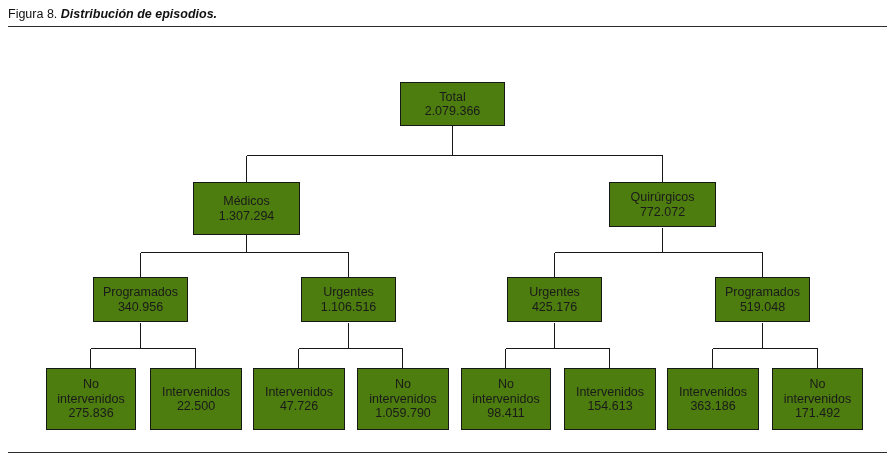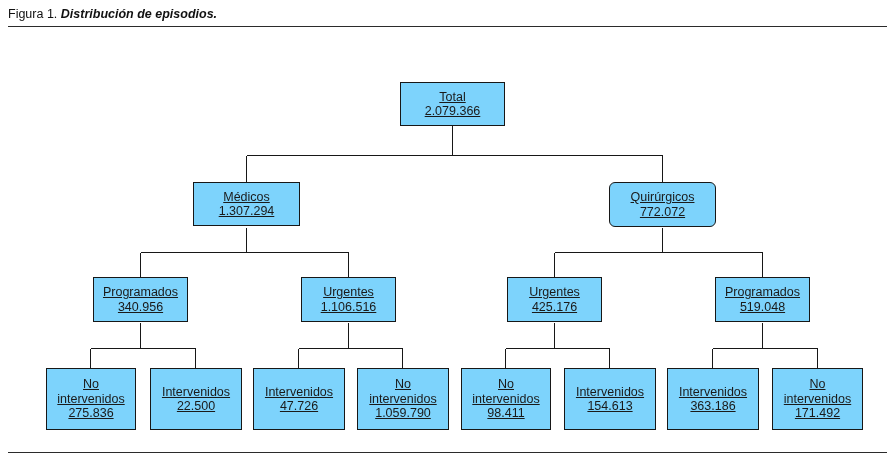--- a/index.html
+++ b/index.html
@@ -60,43 +60,42 @@
     width: 895px;
     height: 418px;
     pointer-events: none;
   }
 
   
   .node {
     position: absolute;
     box-sizing: border-box;
     border: 1.2px solid #171717;
-    background: #7dd3fc;
+    background: #4d7c0f;
     display: flex;
     flex-direction: column;
     align-items: center;
     justify-content: center;
     text-align: center;
     font-size: 12.5px;
     line-height: 14.5px;
     color: #1a1a1a;
     white-space: nowrap;
-    text-decoration: underline;
   }
   .node .node-label { display: block; }
   .node .node-value { display: block; }
 
   .node.leaf { font-size: 12.5px; line-height: 14.5px; }
   .node.leaf .node-label { white-space: pre-line; }
 </style>
 </head>
 <body>
 
 <div id="figure-caption">
-  <span class="cap-label">Figura 1.</span>
+  <span class="cap-label">Figura 8.</span>
   <span class="cap-title">Distribución de episodios.</span>
 </div>
 
 <div class="rule" id="rule-top"></div>
 <div class="rule" id="rule-bottom"></div>
 
 <div id="diagram">
 
   <svg id="connector-layer" viewBox="0 0 895 418" width="895" height="418">
     <g stroke="#171717" stroke-width="1.2" fill="none" shape-rendering="crispEdges">
@@ -136,26 +135,26 @@
       <path d="M712.5 318.5 L712.5 338.5"></path>
       <path d="M817.5 318.5 L817.5 338.5"></path>
     </g>
   </svg>
 
   <div class="node" style="left:400px; top:52px; width:105px; height:44px;">
     <span class="node-label">Total</span>
     <span class="node-value">2.079.366</span>
   </div>
 
-  <div class="node" style="left:193px; top:152px; width:107px; height:44px;">
+  <div class="node" style="left:193px; top:152px; width:107px; height:53px;">
     <span class="node-label">Médicos</span>
     <span class="node-value">1.307.294</span>
   </div>
 
-  <div class="node" style="left:609px; top:152px; width:107px; height:45px;border-radius:6px;">
+  <div class="node" style="left:609px; top:152px; width:107px; height:45px;">
     <span class="node-label">Quirúrgicos</span>
     <span class="node-value">772.072</span>
   </div>
 
   <div class="node" style="left:93px; top:247px; width:95px; height:45px;">
     <span class="node-label">Programados</span>
     <span class="node-value">340.956</span>
   </div>
 
   <div class="node" style="left:301px; top:247px; width:95px; height:45px;">

